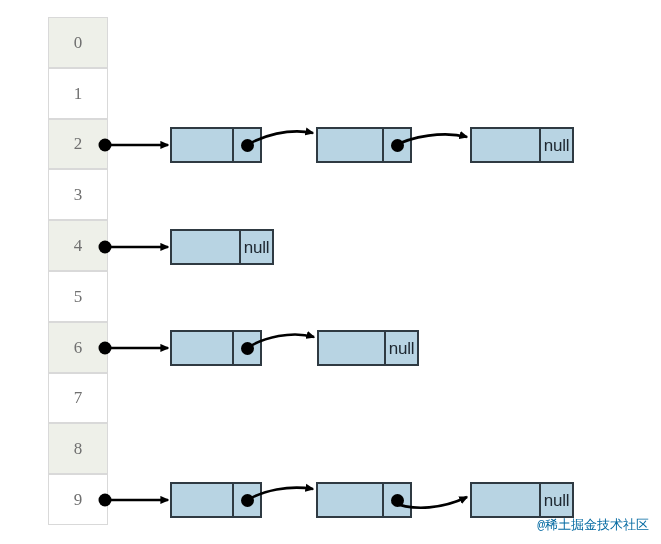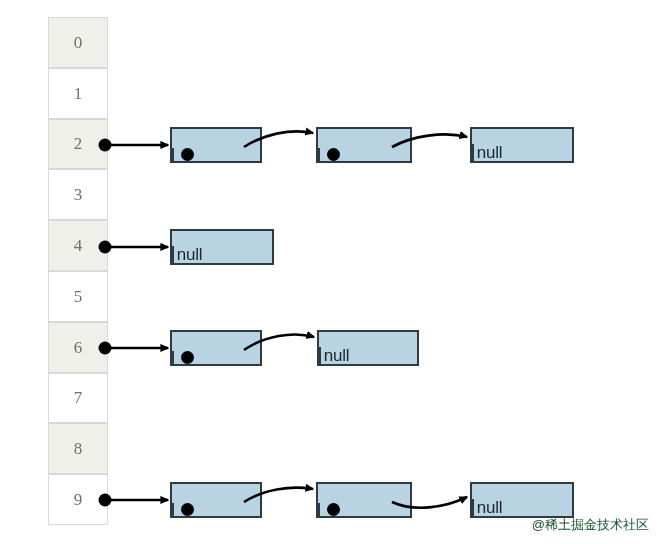--- a/index.html
+++ b/index.html
@@ -58,21 +58,21 @@
   }
 
   
   .node {
     position: absolute;
     box-sizing: border-box;
     height: 36px;
     border: 2px solid #2f3a42;
     background: #b8d4e3;
     display: flex;
-    flex-direction: column;
+    flex-direction: row;
   }
   .node-data {
     flex: 1 1 auto;
     box-sizing: border-box;
   }
   .node-next {
     box-sizing: border-box;
     border-left: 2px solid #2f3a42;
     position: relative;
     display: flex;
@@ -103,23 +103,23 @@
     width: 661px;
     height: 544px;
     pointer-events: none;
   }
 
   
   #watermark {
     position: absolute;
     right: 12px;
     bottom: 10px;
-    font-family: Liberation Sans, sans-serif;
+    font-family: Liberation Mono, monospace;
     font-size: 13px;
-    color: #14532d;
+    color: #0369a1;
     white-space: nowrap;
   }
 </style>
 </head>
 <body>
 
 <div id="diagram-root">
 
   <div id="bucket-array">
     <div class="bucket-cell shade-even" style="top:0px">

